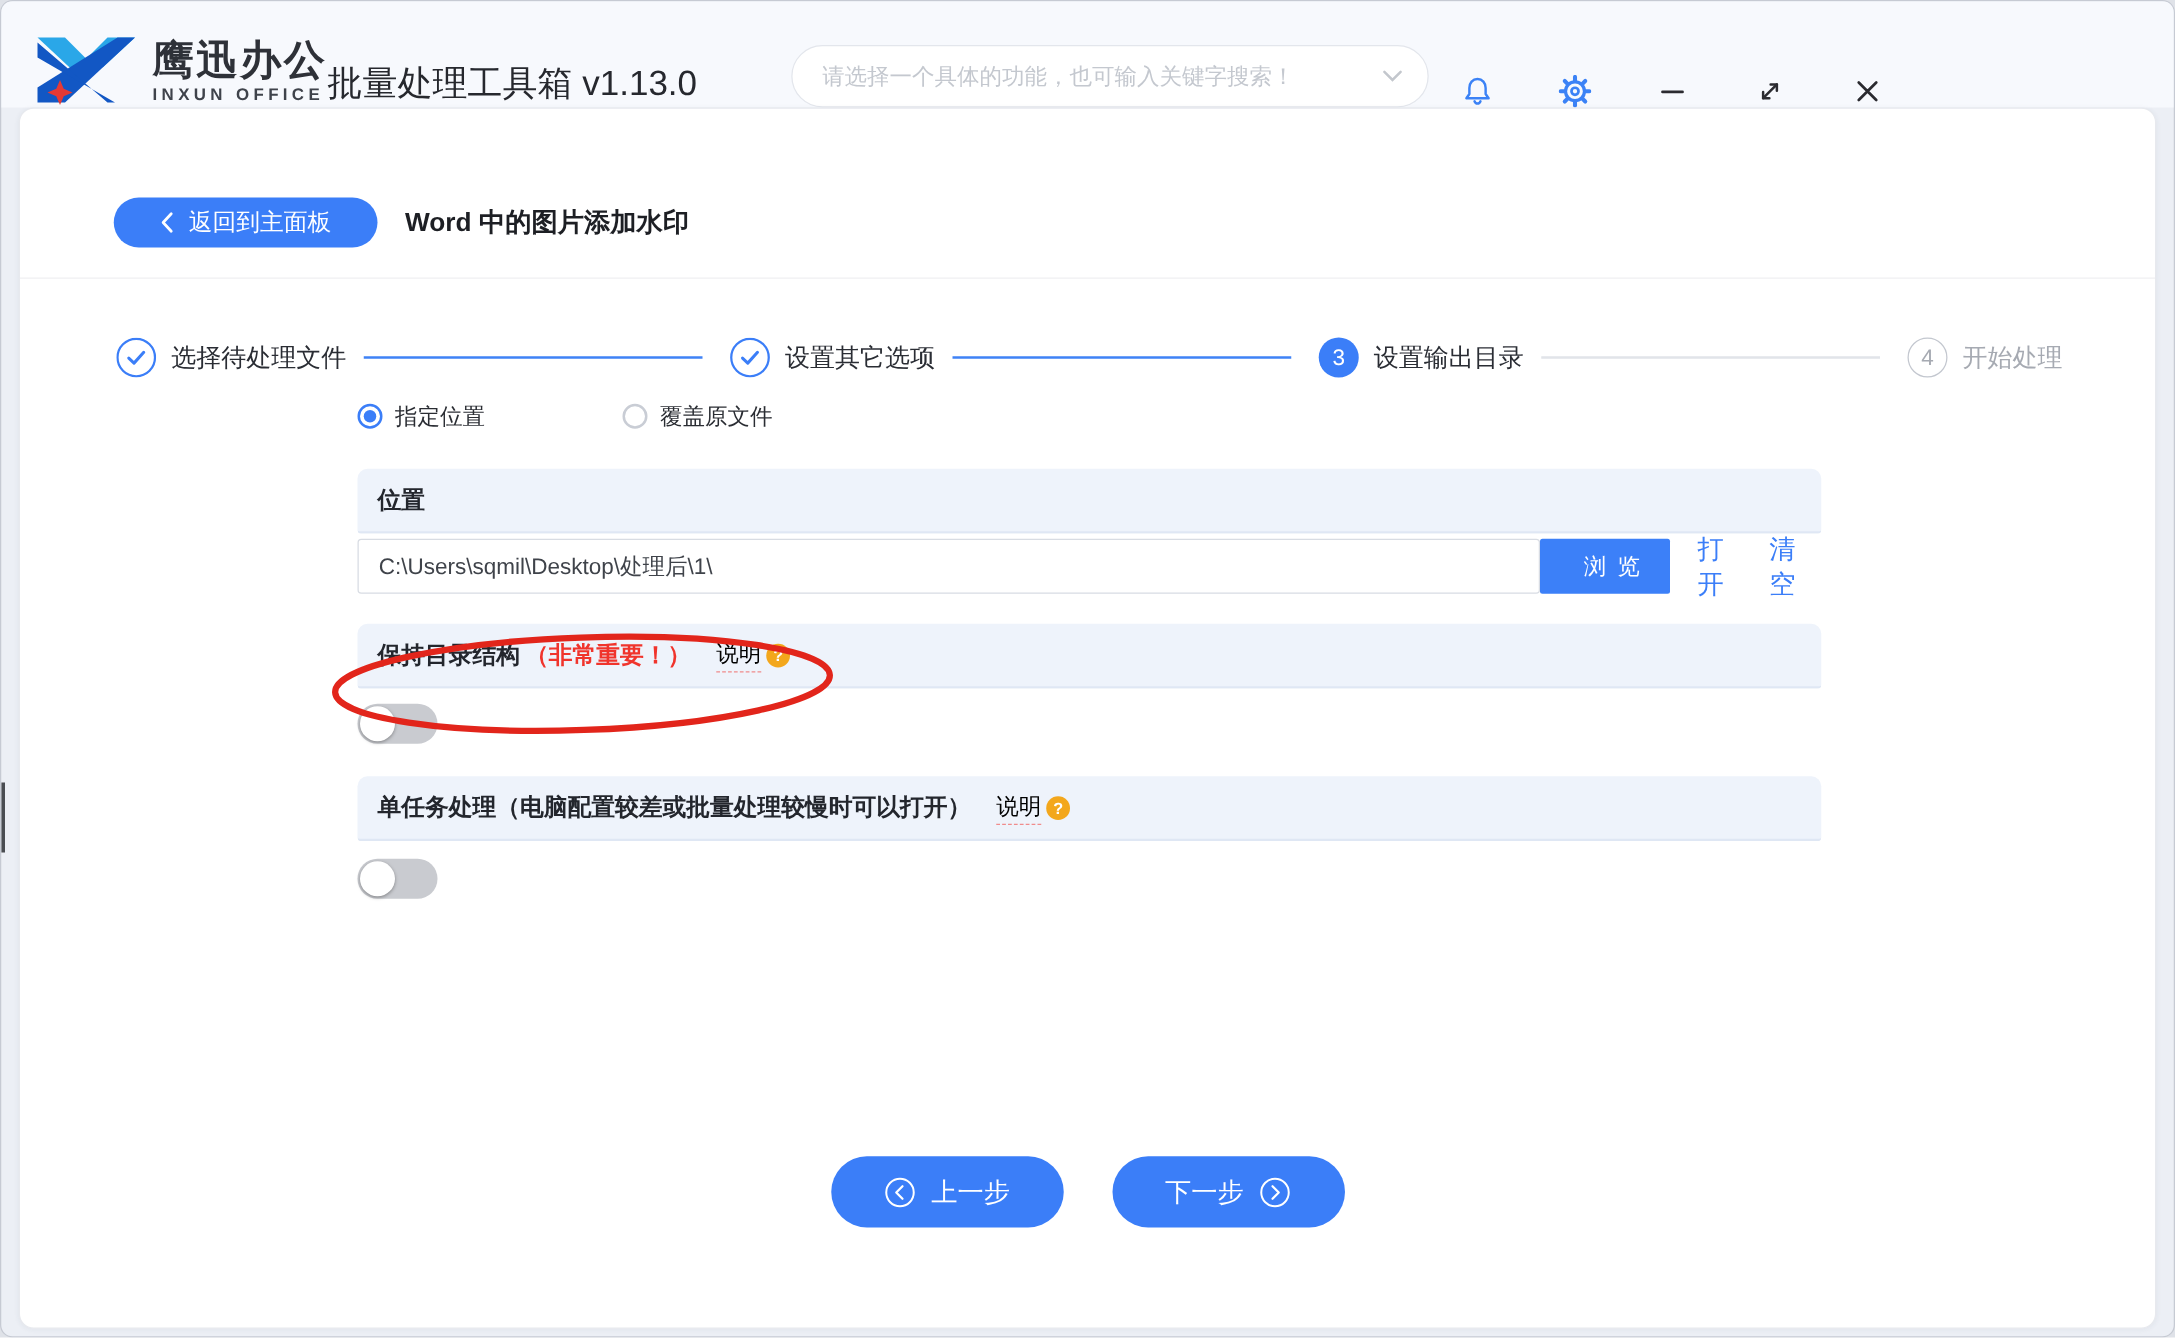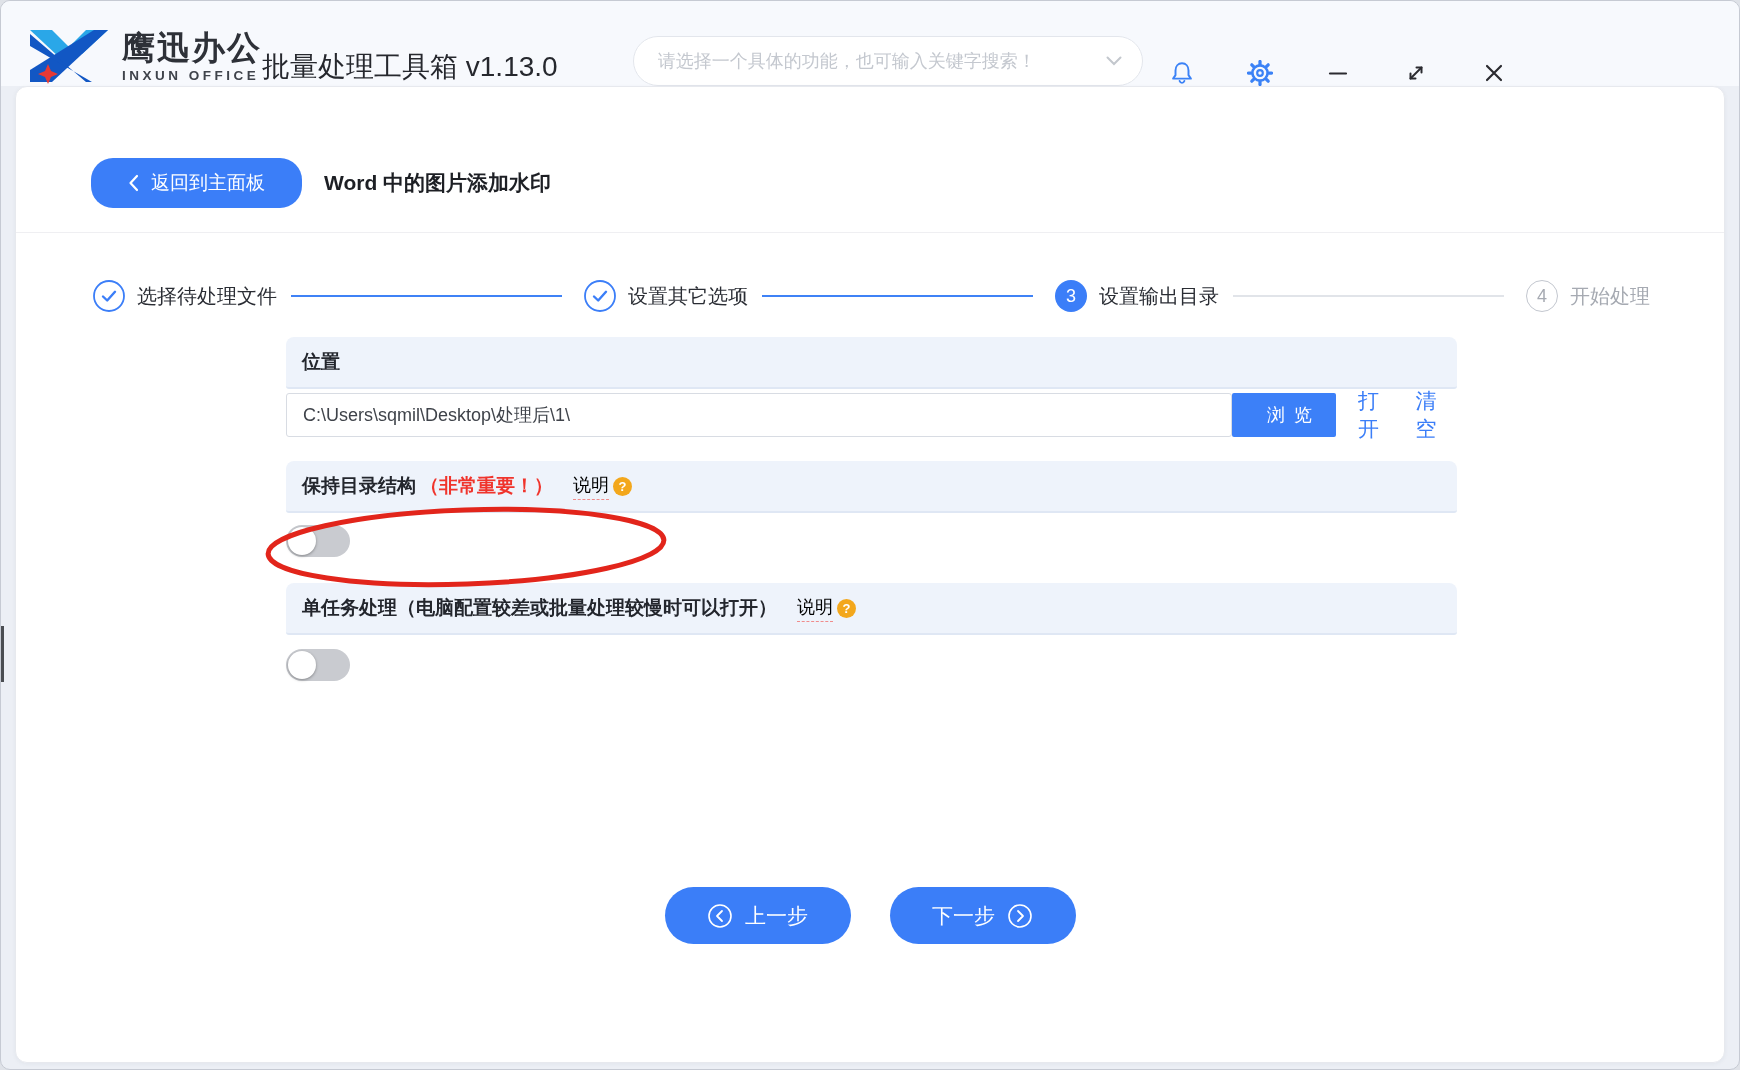--- a/index.html
+++ b/index.html
@@ -40,21 +40,21 @@
   .win-icons { display:flex; align-items:center; margin-left:26px; gap:52px; }
   .win-icon { width:26px; height:26px; display:flex; align-items:center; justify-content:center; cursor:pointer; }
   
   .card {
     position:relative; margin:0 14px; height:977px;
     background:#fff; border:1px solid #e7e9ee; border-radius:12px;
     box-shadow:0 1px 4px rgba(40,50,80,.05);
   }
   .back-row { display:flex; align-items:center; padding:71px 0 0 75px; }
   .back-btn {
-    width:211px; height:50px; border-radius:22px; background:#3b7ef8; color:#fff;
+    width:211px; height:40px; border-radius:22px; background:#3b7ef8; color:#fff;
     display:flex; align-items:center; justify-content:center; gap:12px; font-size:19px; cursor:pointer;
   }
   .page-title { margin-left:22px; font-size:21px; font-weight:700; color:#1d1f24; }
   .divider { margin-top:24px; height:1px; background:#efeff2; width:100%; }
   
   .steps { display:flex; align-items:center; margin-top:47px; padding:0 74px 0 77px; height:32px; }
   .step-circle { flex:0 0 32px; width:32px; height:32px; border-radius:50%;
     display:flex; align-items:center; justify-content:center; }
   .step-circle.active { background:#3b7ef8; color:#fff; font-size:18px; }
   .step-circle.pending { border:1.5px solid #c3c7cf; color:#a6aab2; font-size:18px; }
@@ -224,20 +224,26 @@
 
       <div class="step-circle pending">
         <span>4</span>
       </div>
       <div class="step-label pending">开始处理</div>
     </div>
 
     <div class="form">
 
 
+      <div class="radio-row">
+        <span class="radio checked"></span>
+        <span class="radio-label">指定位置</span>
+        <span class="radio unchecked radio-label second-gap" style="margin-left:110px;"></span>
+        <span class="radio-label">覆盖原文件</span>
+      </div>
 
       <div class="band location">
         <span class="band-title">位置</span>
       </div>
 
       <div class="path-row">
         <input class="path-input" value="C:\Users\sqmil\Desktop\处理后\1\" style="">
         <div class="browse-btn">浏 览</div>
         <span class="text-link link-open">打开</span>
         <span class="text-link link-clear">清空</span>

